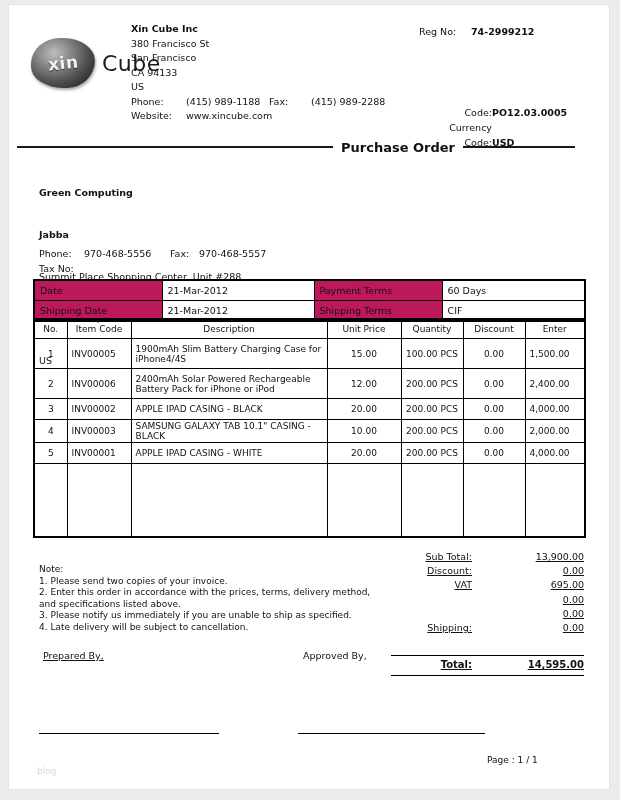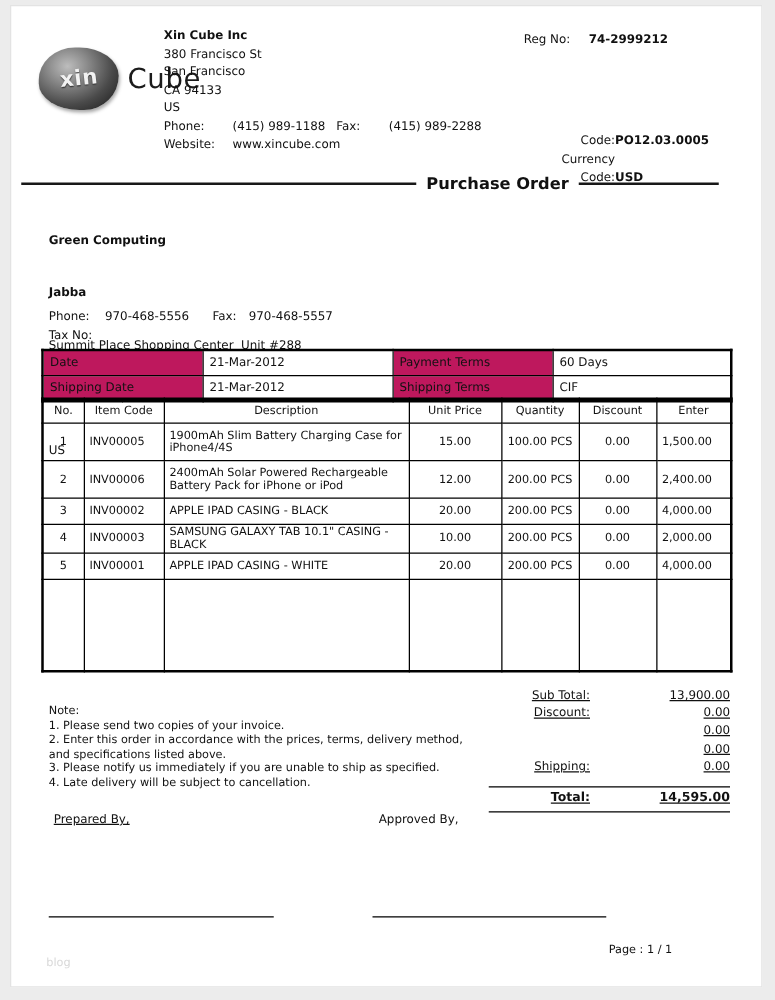--- a/index.html
+++ b/index.html
@@ -82,21 +82,21 @@
   .items-table tr.h21 { height:21px; }
   .items-table tr.filler td { height:auto; }
   
   .notes { position:absolute; left:30px; top:543px; width:338px; font-size:9px; line-height:11.5px;margin-top:16px; }
   .totals { position:absolute; left:382px; top:545px; width:193px;text-decoration:underline; }
   .totals .trow { display:flex; line-height:14.2px; }
   .totals .tlabel { flex:1; text-align:right; padding-right:12px; }
   .totals .tvalue { width:100px; text-align:right; }
   .totals .grand {
     border-top:1px solid #000; border-bottom:1px solid #000;
-    margin-top:8px; padding:2px 0 3px 0; font-weight:bold; font-size:10px;
+    margin-top:20px; padding:2px 0 3px 0; font-weight:bold; font-size:10px;
   }
   .sig-prepared { position:absolute; left:34px; top:645px;text-decoration:underline; }
   .sig-approved { position:absolute; left:294px; top:645px; }
   .sig-line { position:absolute; top:728px; height:0; border-top:1.5px solid #000; }
   .sig-line.left { left:30px; width:180px; }
   .sig-line.right { left:289px; width:187px; }
   .watermark { position:absolute; left:28px; top:742px; color:#d8d8d8; font-size:9px;margin-top:19px; }
   .page-num { position:absolute; left:478px; top:750px; font-size:9px;text-align:right; }
 </style>
 </head>
@@ -270,20 +270,24 @@
   <div class="totals">
     <div class="trow">
       <span class="tlabel">Sub Total:</span>
         <span class="tvalue">13,900.00</span>
     </div>
     <div class="trow">
       <span class="tlabel">Discount:</span>
         <span class="tvalue">0.00</span>
     </div>
     <div class="trow">
+      <span class="tlabel">VAT</span>
+        <span class="tvalue">695.00</span>
+    </div>
+    <div class="trow">
       <span class="tlabel"></span>
         <span class="tvalue">0.00</span>
     </div>
     <div class="trow">
       <span class="tlabel"></span>
         <span class="tvalue">0.00</span>
     </div>
     <div class="trow">
       <span class="tlabel">Shipping:</span>
         <span class="tvalue">0.00</span>

